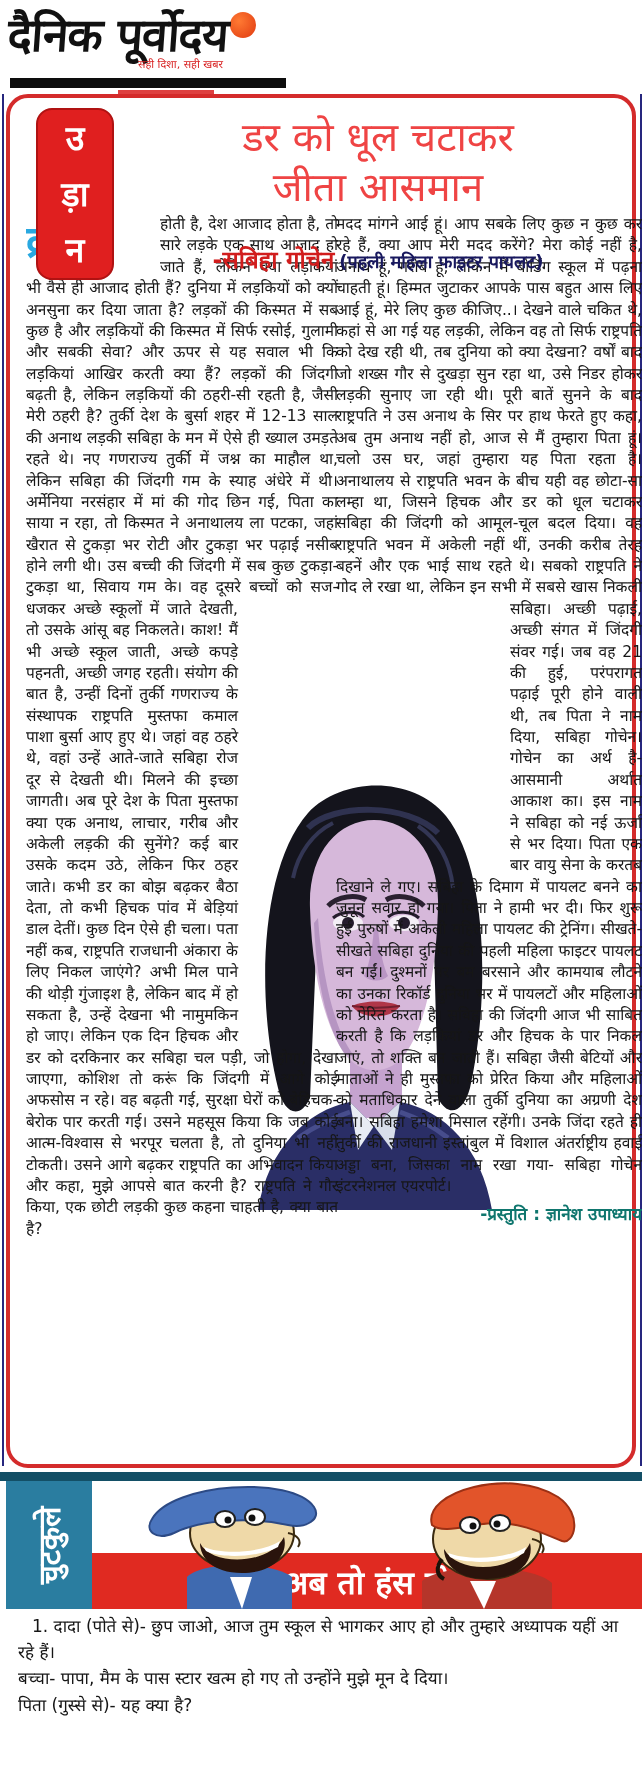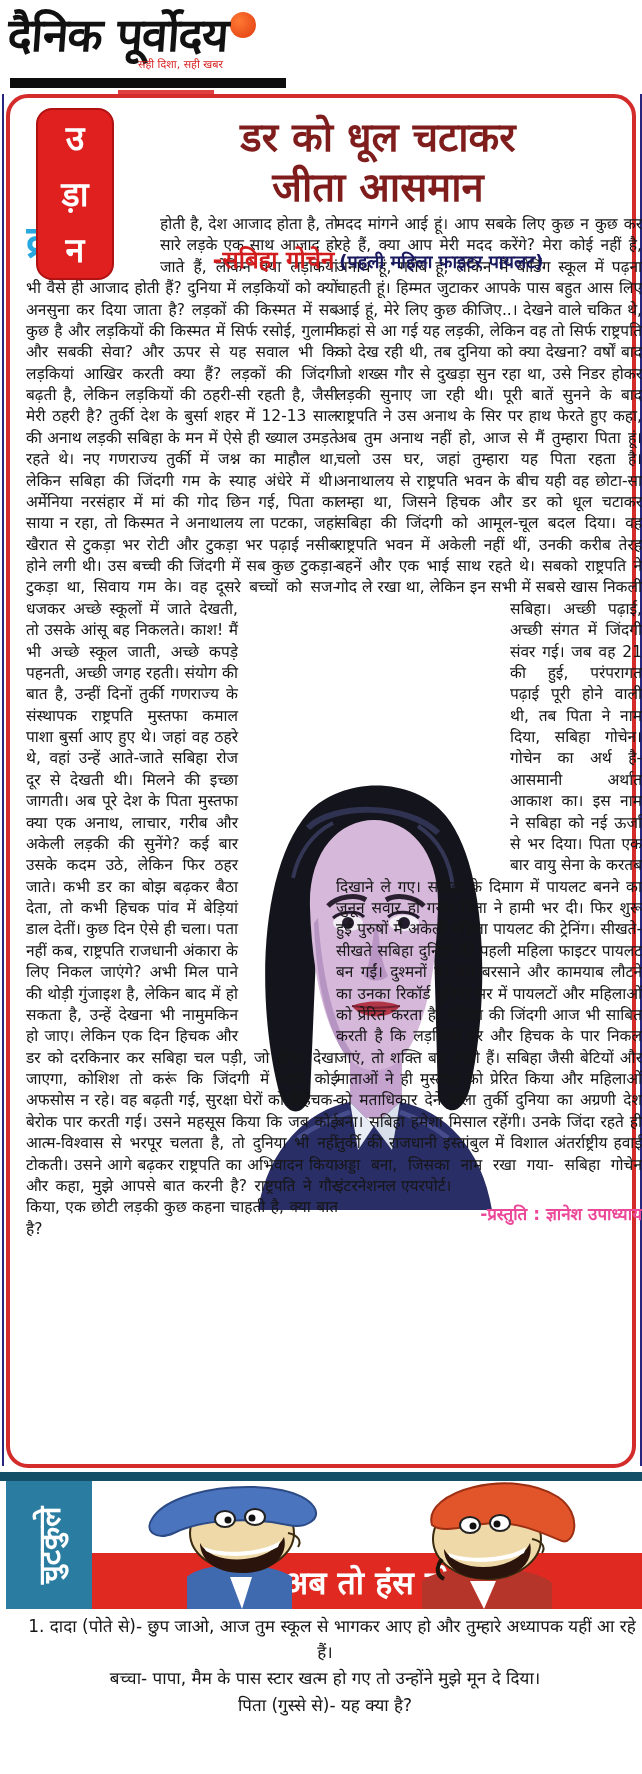--- a/index.html
+++ b/index.html
@@ -23,49 +23,49 @@
     border-left:2px solid #26267e;border-right:2px solid #26267e;}
   .frame-red{position:absolute;left:2px;top:0px;width:622px;height:1366px;
     border:4px solid #d42b2b;border-radius:22px;background:#fff;}
   
   .kicker{position:absolute;left:26px;top:10px;width:74px;height:168px;background:#e01f1f;
     border:2px solid #b01212;border-radius:16px;display:flex;flex-direction:column;
     align-items:center;justify-content:space-around;z-index:4;}
   .kicker div{color:#fff;font-size:34px;font-weight:bold;line-height:1;}
   
   .headline{position:absolute;left:120px;top:14px;width:496px;text-align:center;z-index:4;}
-  .headline .h1{font-size:40px;line-height:1.25;font-weight:bold;color:#7f1d1d;}
+  .headline .h1{font-size:40px;line-height:1.25;font-weight:normal;color:#ef4444;}
   .byline{position:absolute;left:120px;top:144px;width:496px;text-align:center;z-index:4;white-space:nowrap;}
   .byline .name{color:#d11d1d;font-weight:bold;font-size:24px;}
   .byline .role{color:#18185e;font-weight:bold;font-size:18px;}
   
   .col{position:absolute;top:116px;height:1238px;overflow:hidden;z-index:3;
     font-size:15.5px;line-height:1.38;color:#161616;text-align:justify;}
   .col-left{left:8px;width:312px;margin-left:8px;}
   .col-right{left:326px;width:306px;}
   .intro-word{float:left;width:128px;font-size:44px;font-weight:bold;color:#29a8e0;
     line-height:1.0;padding:6px 6px 10px 0;}
   .spacer-right{float:right;width:100px;height:440px;}
   .spacer-left{float:left;width:174px;height:272px;}
-  .credit{text-align:right;font-weight:bold;font-size:17px;color:#ec4899;margin-top:6px;}
+  .credit{text-align:right;font-weight:bold;font-size:17px;color:#0f766e;margin-top:6px;}
   
   .portrait{position:absolute;left:228px;top:660px;width:270px;height:452px;z-index:1;background:#fff;}
   
   .humor-topbar{position:absolute;left:0;top:1472px;width:642px;height:9px;background:#134f66;}
   .humor-band{position:absolute;left:6px;top:1481px;width:86px;height:128px;background:#2a7da0;
     display:flex;align-items:center;justify-content:center;}
   .humor-band .vtext{transform:rotate(-90deg);color:#fff;font-weight:bold;font-size:30px;white-space:nowrap;}
   .humor-cartoons{position:absolute;left:92px;top:1481px;width:550px;height:128px;background:#fff;overflow:hidden;}
   .humor-banner{position:absolute;left:92px;top:1553px;width:550px;height:56px;background:#e02a21;
     display:flex;align-items:center;justify-content:center;z-index:2;}
   .humor-banner span{color:#fff;font-weight:bold;font-size:32px;}
   .cartoon-svg{position:absolute;left:0;top:0;z-index:3;}
   
   .jokes{position:absolute;left:4px;top:1614px;width:634px;font-size:17px;line-height:1.5;color:#151515;}
-  .jokes p{margin:0 0 1px 8px;text-align:center;}
+  .jokes p{margin:0 0 1px 14px;}
   .jokes p.numbered{text-indent:14px;}
 </style>
 </head>
 <body>
 
 <div class="masthead">
   <div class="mast-dot"></div>
   <div class="mast-title">दैनिक पूर्वोदय</div>
   <div class="mast-tagline">सही दिशा, सही खबर</div>
   <div class="mast-rule"></div>

